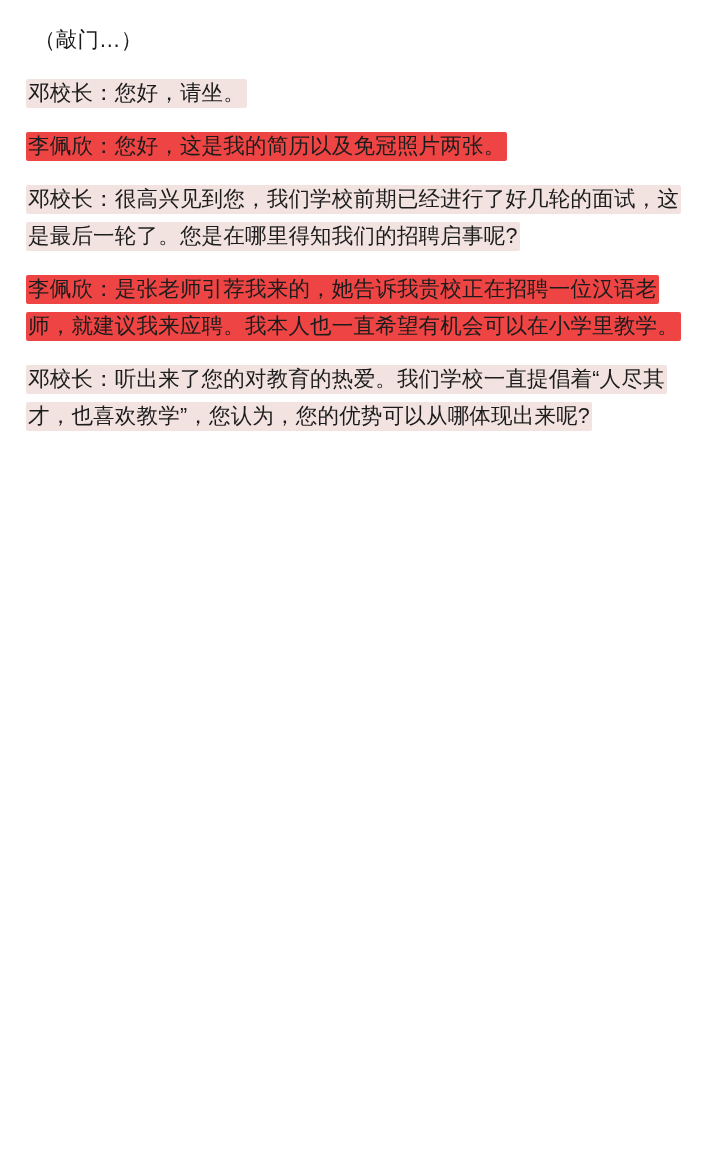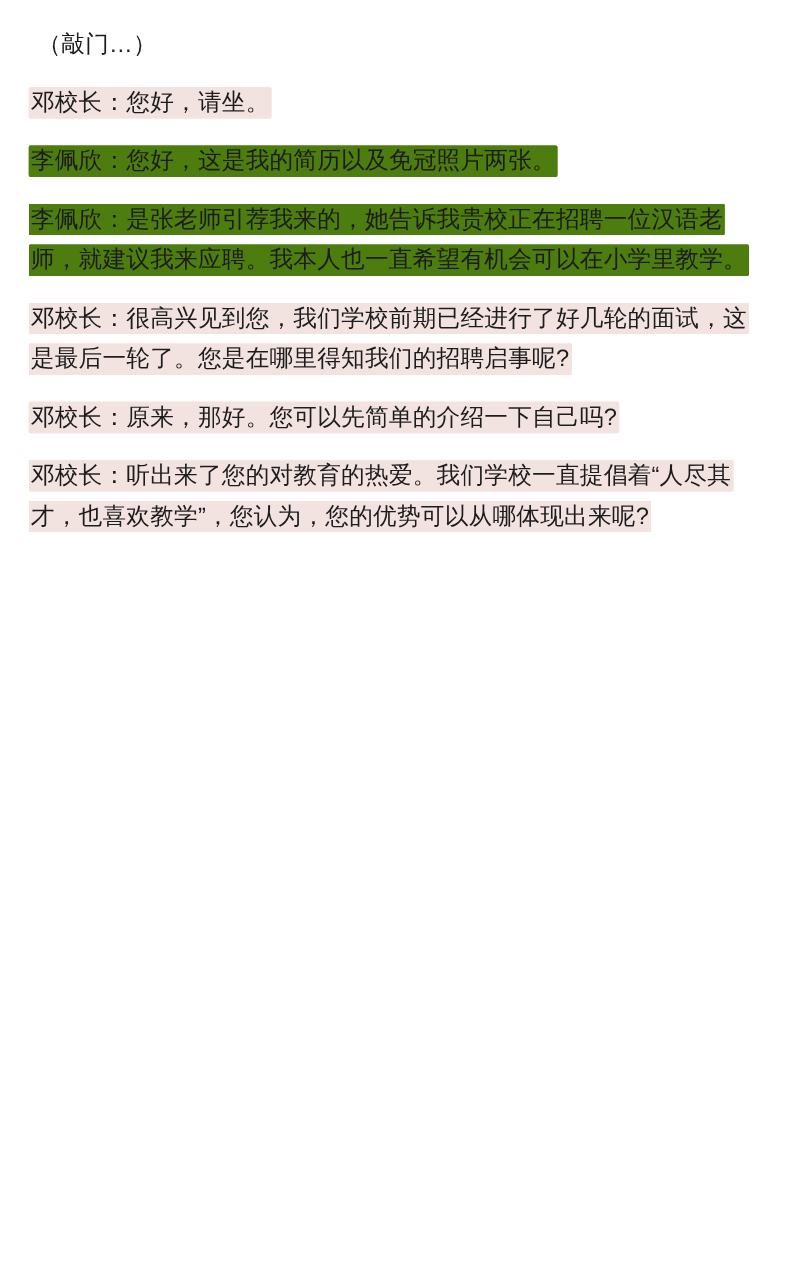--- a/index.html
+++ b/index.html
@@ -38,52 +38,49 @@
   .dialogue .hl {
     padding: 2px 2px 3px 2px;
     border-radius: 2px;
     box-decoration-break: clone;
     -webkit-box-decoration-break: clone;
   }
   .hl-pink .hl {
     background: #f2e3e1;
   }
   .hl-green .hl {
-    background: #4d7c0f;
+    background: #ef4444;
   }
 </style>
 </head>
 <body>
 
 <div class="page">
 
   <p class="line narration">
     <span>（敲门…）</span>
   </p>
 
   <p class="line dialogue hl-pink">
     <span class="hl">邓校长：您好，请坐。</span>
   </p>
 
   <p class="line dialogue hl-green">
     <span class="hl">李佩欣：您好，这是我的简历以及免冠照片两张。</span>
   </p>
 
 
+  <p class="line dialogue hl-pink">
+    <span class="hl">邓校长：很高兴见到您，我们学校前期已经进行了好几轮的面试，这是最后一轮了。您是在哪里得知我们的招聘启事呢?</span>
+  </p>
+
   <p class="line dialogue hl-green">
     <span class="hl">李佩欣：是张老师引荐我来的，她告诉我贵校正在招聘一位汉语老师，就建议我来应聘。我本人也一直希望有机会可以在小学里教学。</span>
   </p>
 
-  <p class="line dialogue hl-pink">
-    <span class="hl">邓校长：很高兴见到您，我们学校前期已经进行了好几轮的面试，这是最后一轮了。您是在哪里得知我们的招聘启事呢?</span>
-  </p>
-
-  <p class="line dialogue hl-pink">
-    <span class="hl">邓校长：原来，那好。您可以先简单的介绍一下自己吗?</span>
-  </p>
 
 
 
 
   <p class="line dialogue hl-pink">
     <span class="hl">邓校长：听出来了您的对教育的热爱。我们学校一直提倡着“人尽其才，也喜欢教学”，您认为，您的优势可以从哪体现出来呢?</span>
   </p>
 
 </div>
 

